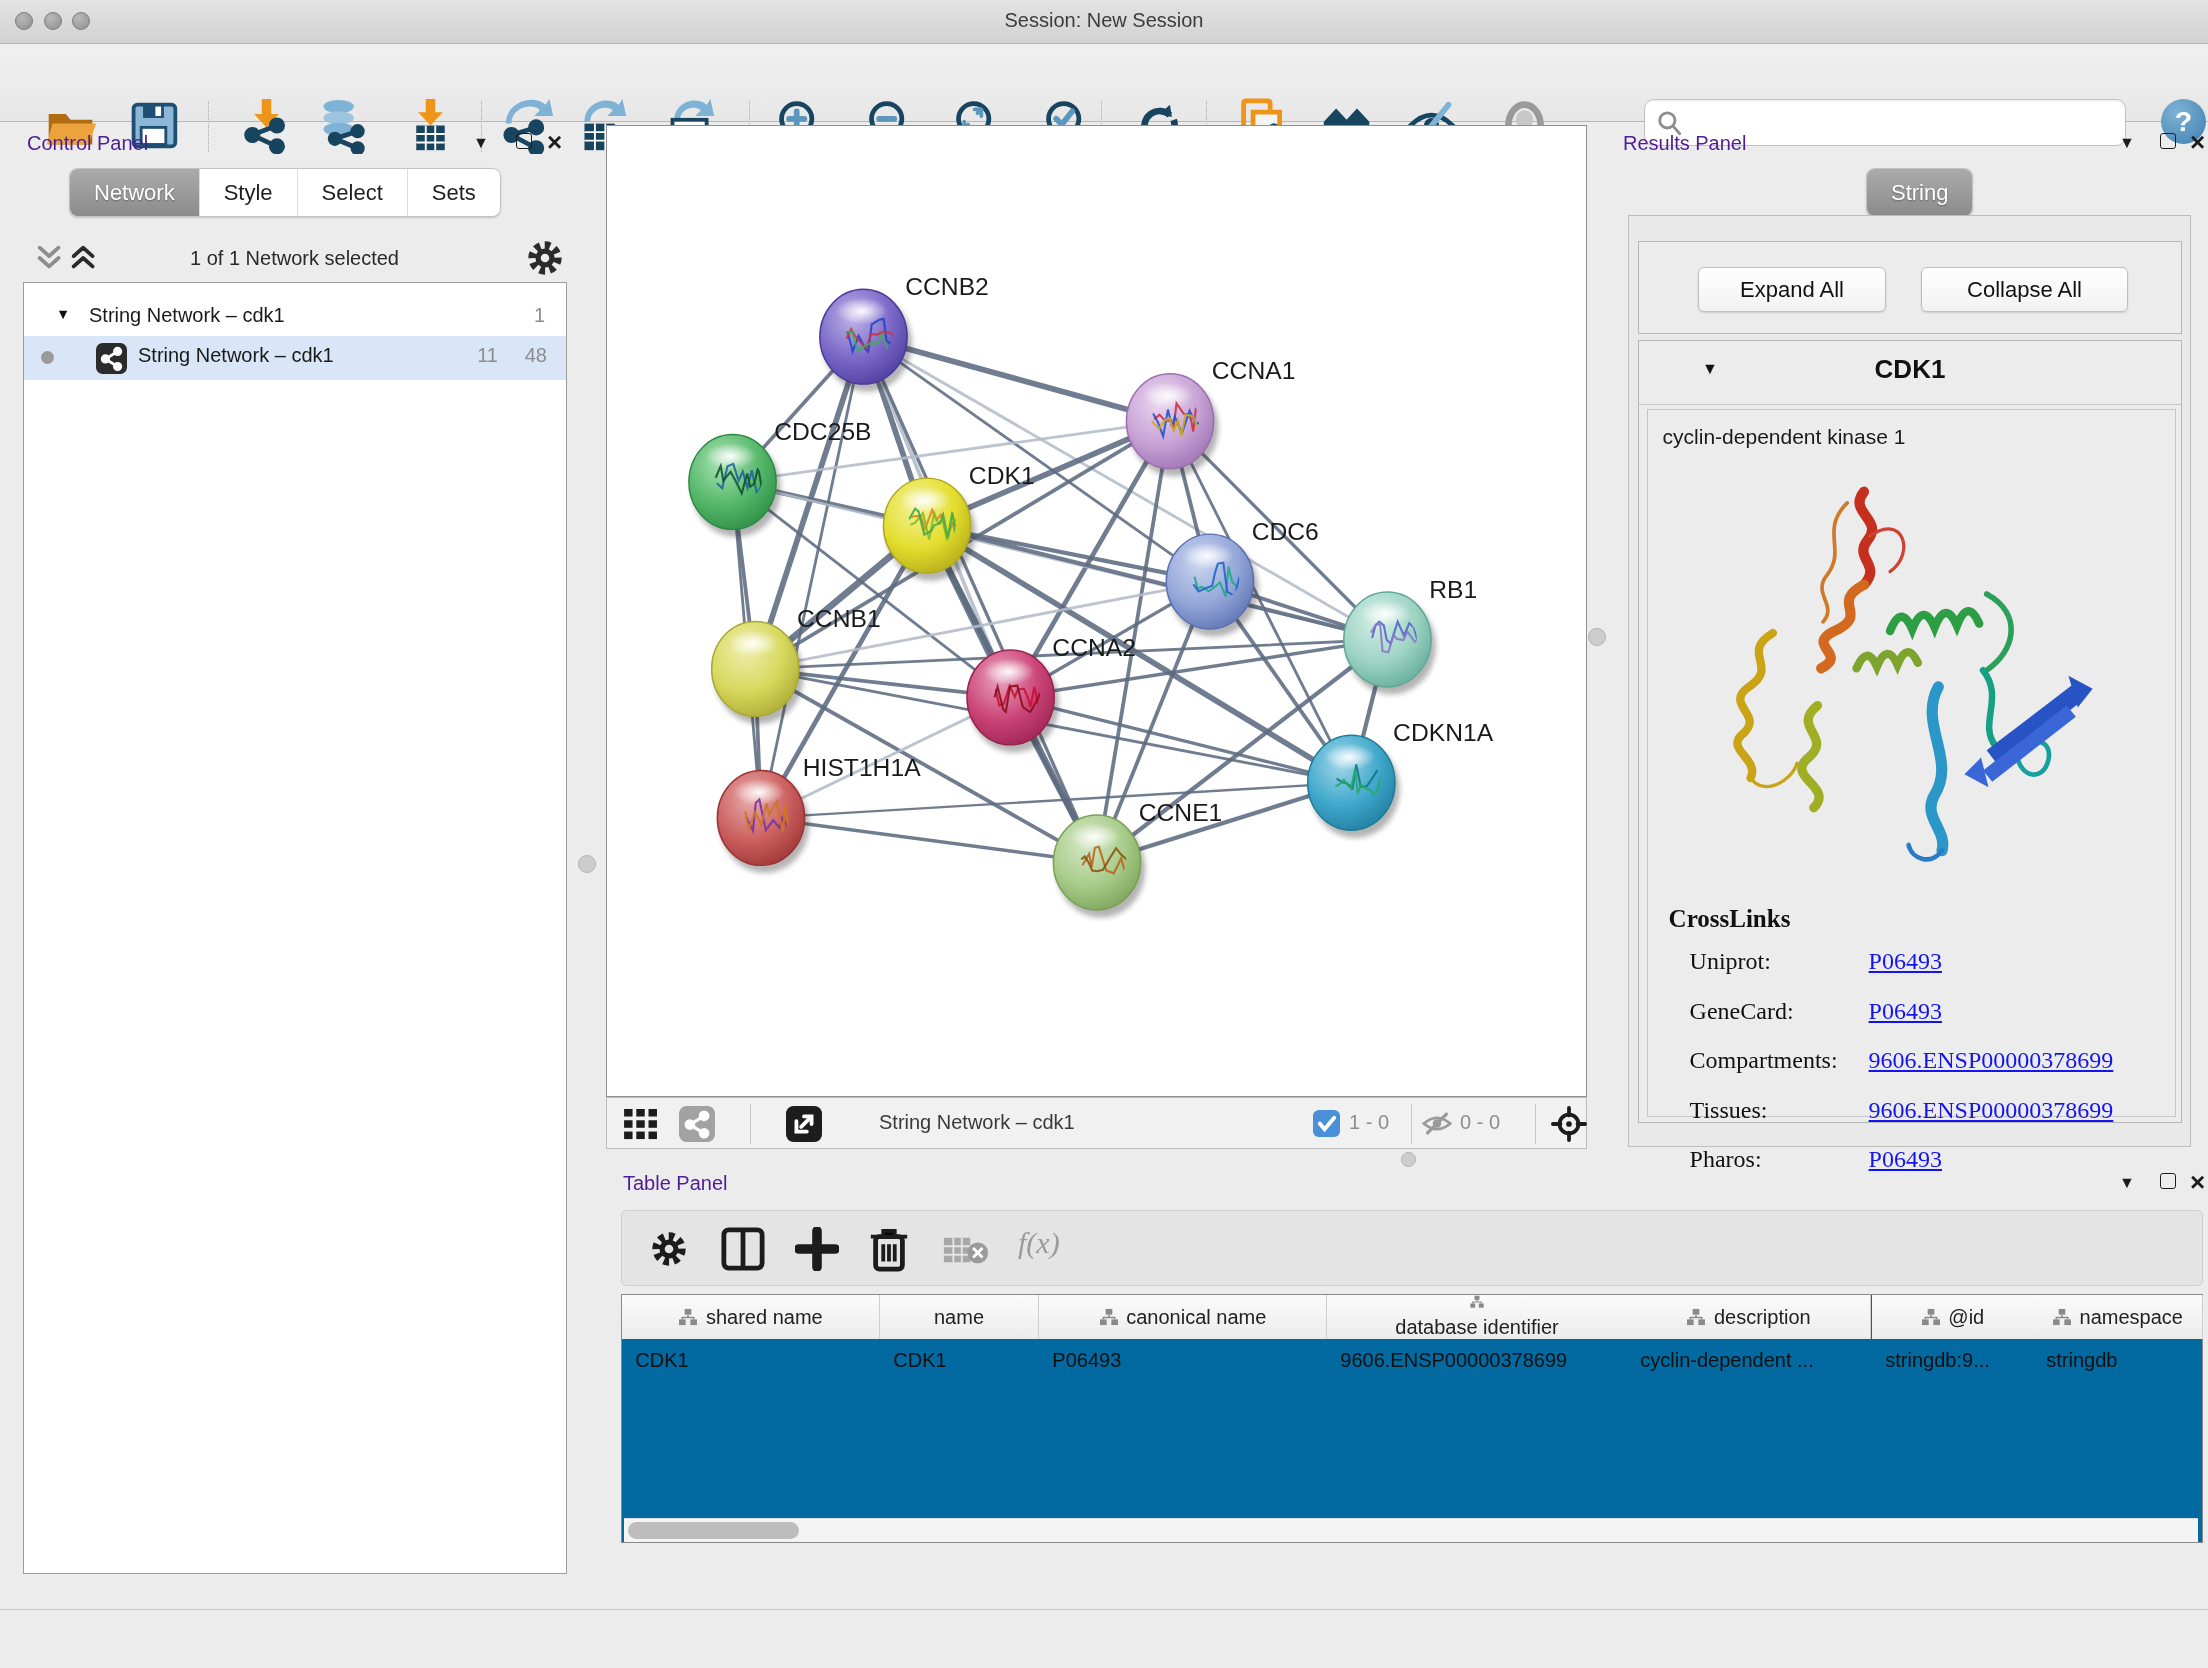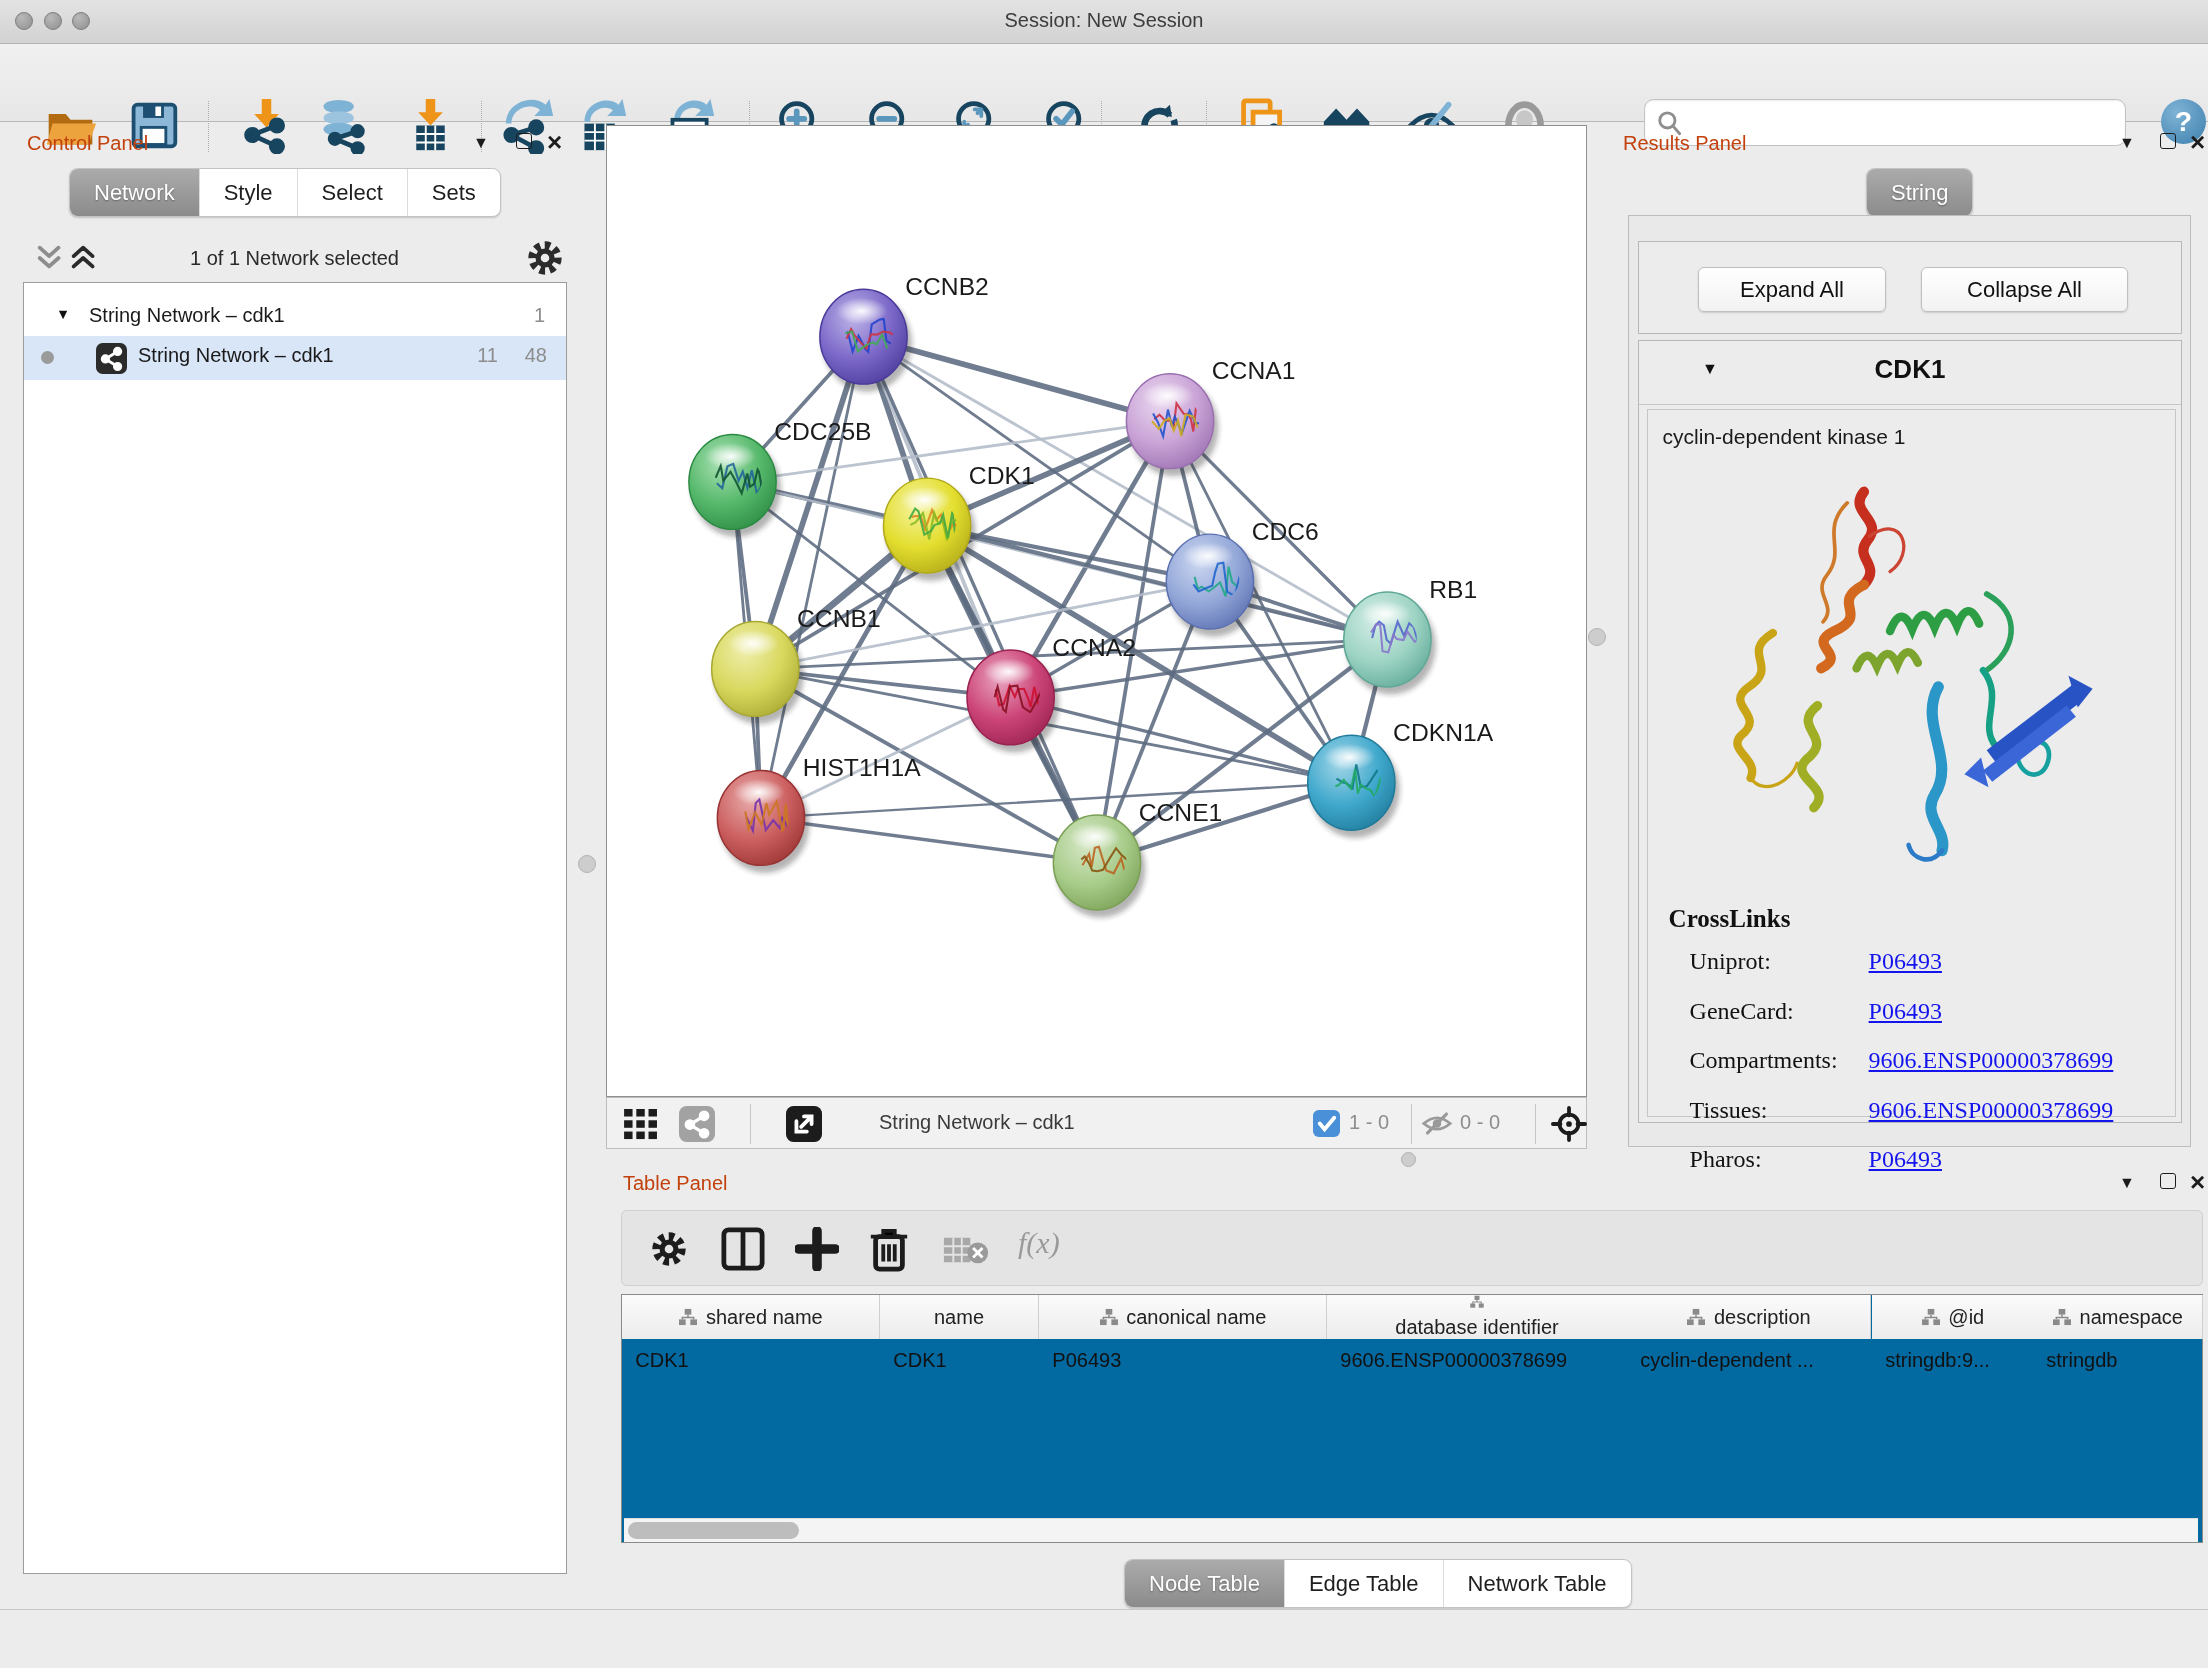--- a/index.html
+++ b/index.html
@@ -15,21 +15,21 @@
   
   .toolbar{left:0;top:44px;width:2208px;height:77px;background:linear-gradient(#f0f0f0,#e7e7e7);
     border-bottom:1px solid #b7b7b7;}
   .tbi{position:absolute;top:53px;width:55px;height:57px;cursor:pointer;}
   .tsep{position:absolute;top:57px;height:51px;border-left:1.9px dotted #ababab;width:0;}
   .searchbox{left:1644px;top:55px;width:480px;height:45px;background:#fff;border:1px solid #c2c2c2;
     border-radius:9.5px;box-shadow:inset 0 1px 1.9px rgba(0,0,0,.08);}
   .searchbox input{position:absolute;left:44px;top:3.8px;width:418px;height:34px;border:none;outline:none;
     font-size:19px;background:transparent;font-family:"Liberation Sans",sans-serif;}
   
-  .ptitle{font-size:20px;color:#c2410c;}
+  .ptitle{font-size:20px;color:#4c1d95;}
   .ph-caret{font-size:16px;color:#1c1c1c;cursor:pointer;}
   .ph-box{width:16px;height:16px;border:1.9px solid #1c1c1c;border-radius:2.9px;box-sizing:border-box;cursor:pointer;}
   .ph-x{font-size:26px;font-weight:bold;color:#1c1c1c;line-height:16px;cursor:pointer;}
   
   .tseg{position:absolute;display:flex;height:47px;border:1px solid #c3c3c3;border-radius:8.6px;
     overflow:hidden;background:#fff;box-shadow:0 1px 1.9px rgba(0,0,0,.18);}
   .seg{padding:0 24px;line-height:47px;font-size:22px;color:#1f1f1f;border-left:1px solid #dcdcdc;white-space:nowrap;}
   .seg:first-child{border-left:none;}
   .seg-on{background:linear-gradient(#ababab,#8b8b8b);color:#fff;text-shadow:0 1px 1.9px rgba(0,0,0,.35);}
   
@@ -707,25 +707,20 @@
         <div class="td" style="left: 705px; width: 301px;">9606.ENSP00000378699</div>
         <div class="td" style="left: 1005px; width: 244px;">cyclin-dependent ...</div>
         <div class="td" style="left: 1250px; width: 162px;">stringdb:9...</div>
         <div class="td" style="left: 1411px; width: 170px;">stringdb</div>
       </div>
     <div class="hscroll">
       <div class="hthumb"></div>
     </div>
   </div>
 
-  <div class="tseg" style="left:1124px;top:1559px" id="tbl-tabs">
-      <div class="seg seg-on">Node Table</div>
-      <div class="seg">Edge Table</div>
-      <div class="seg">Network Table</div>
-    </div>
 
   <div class="abs statusbar">
     
     
     
   </div>
 
 </div>
 
 

